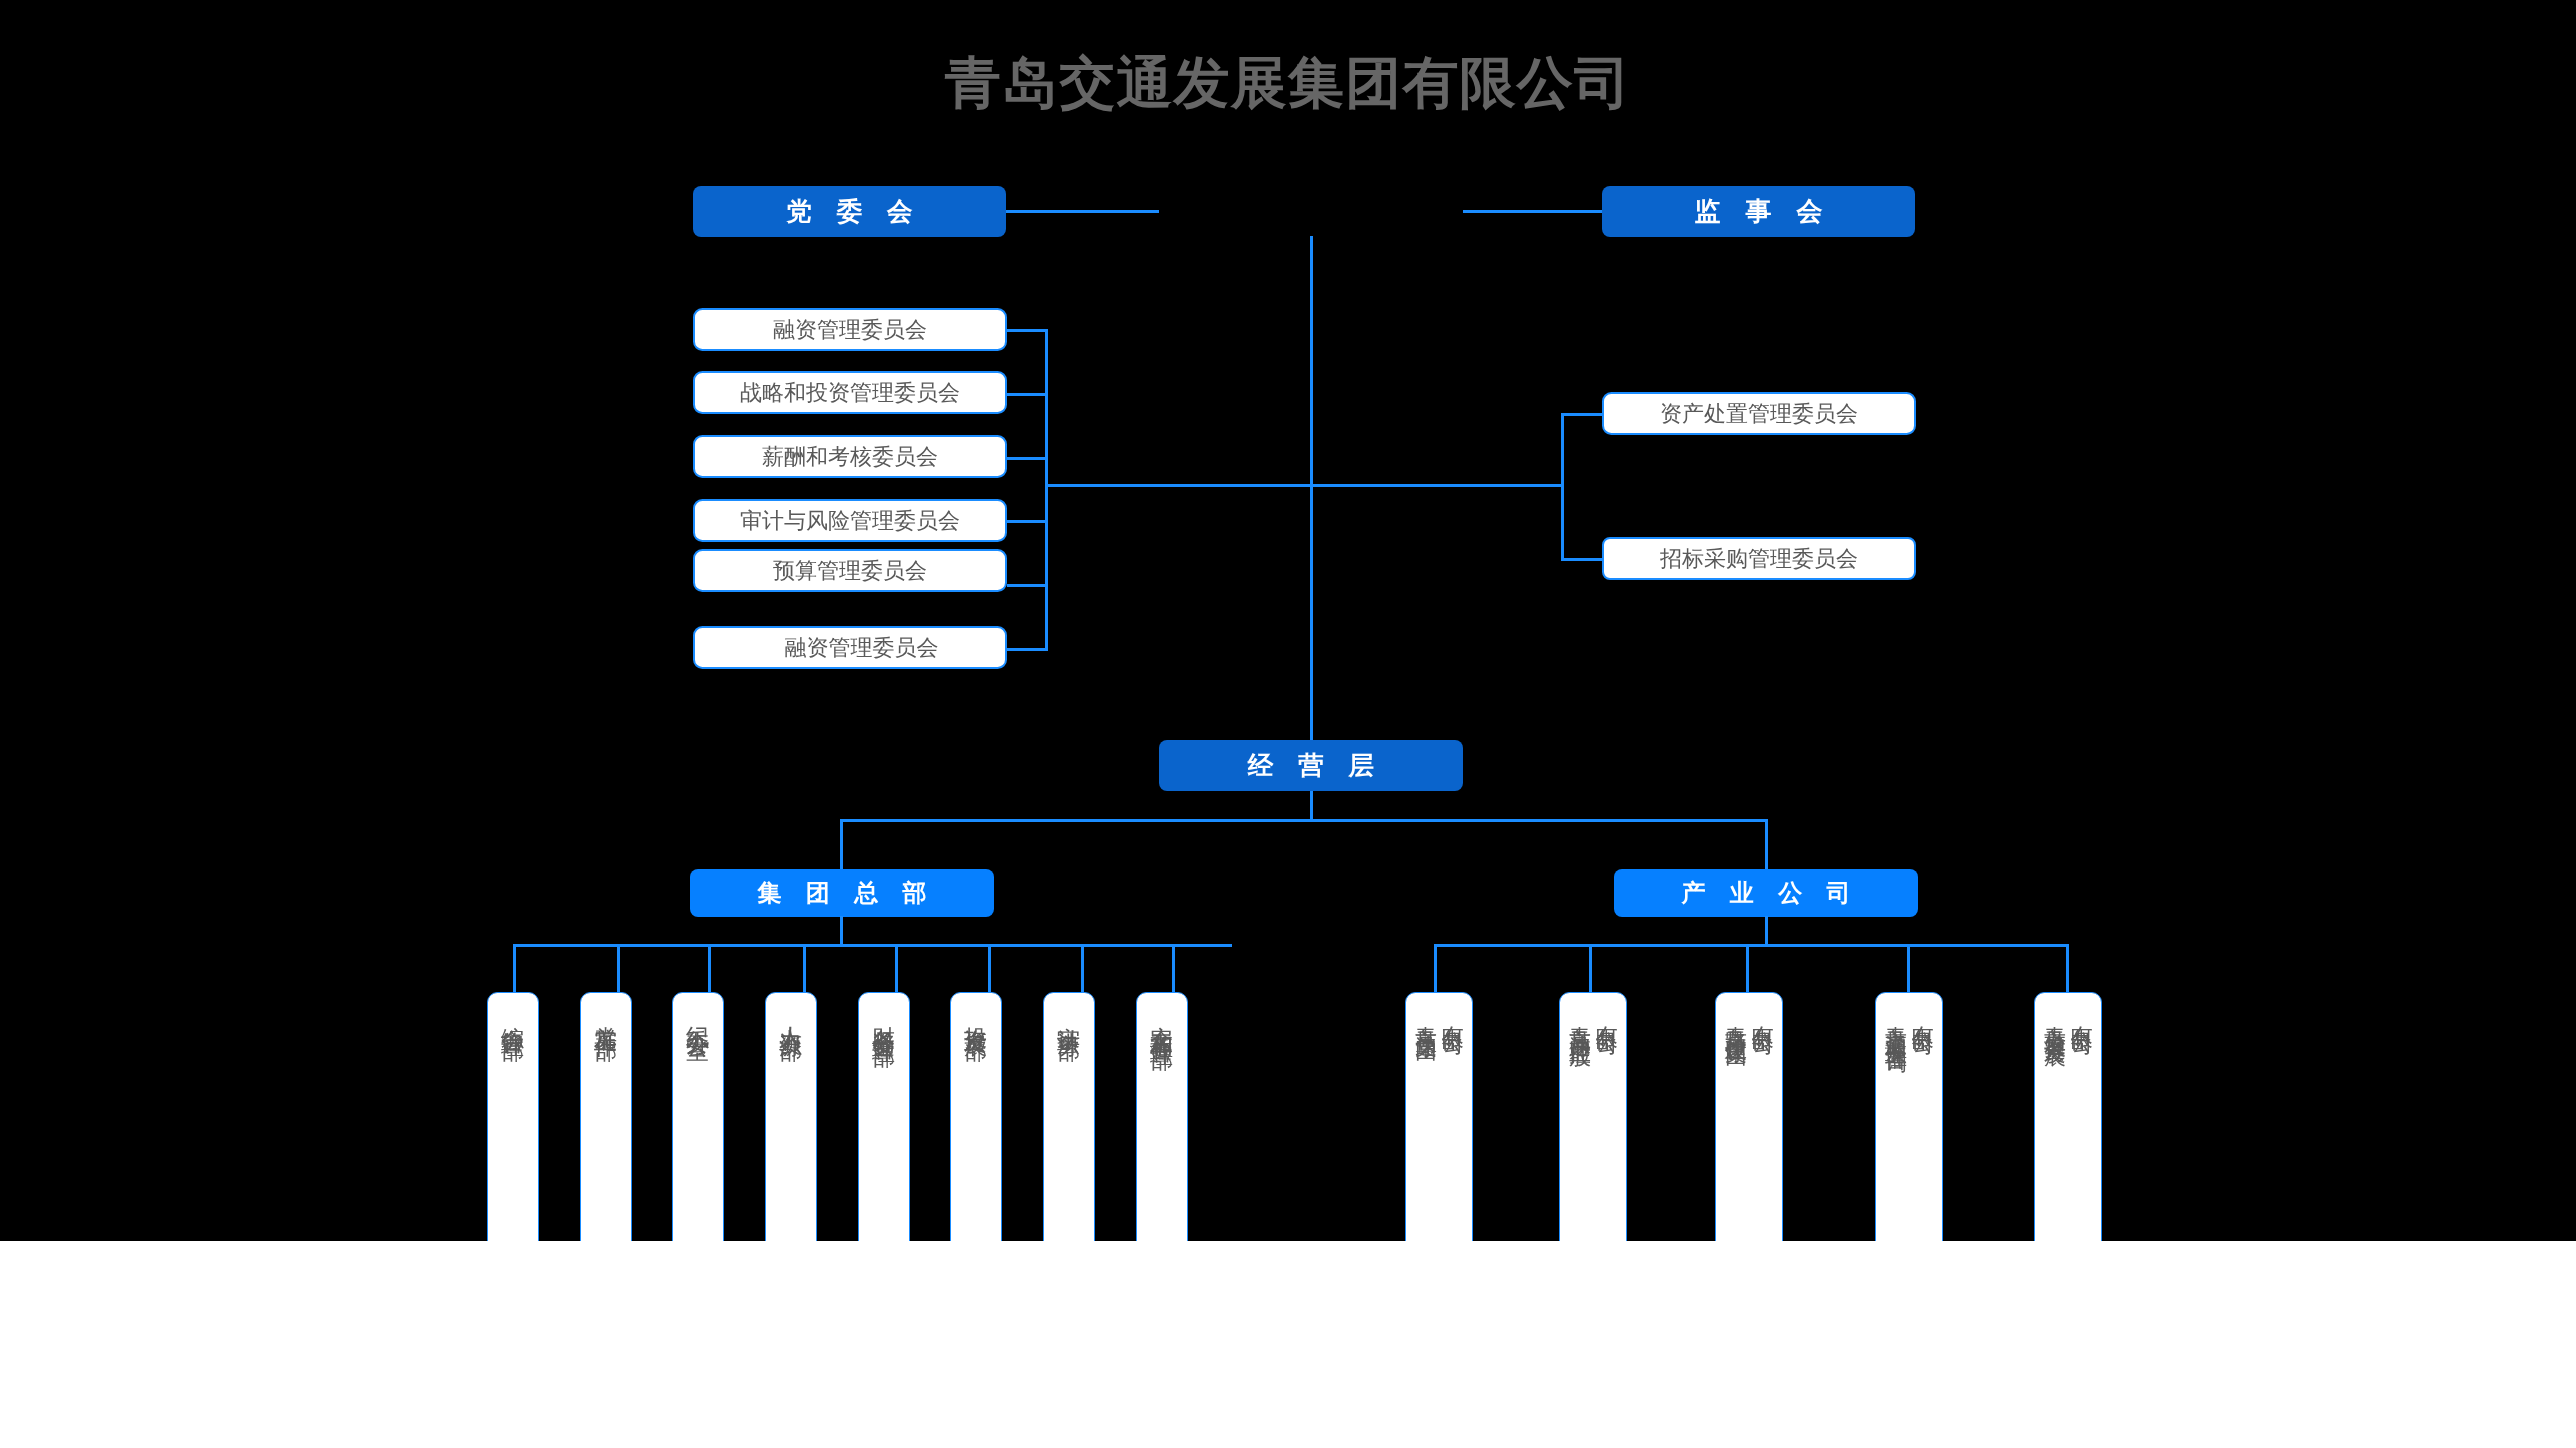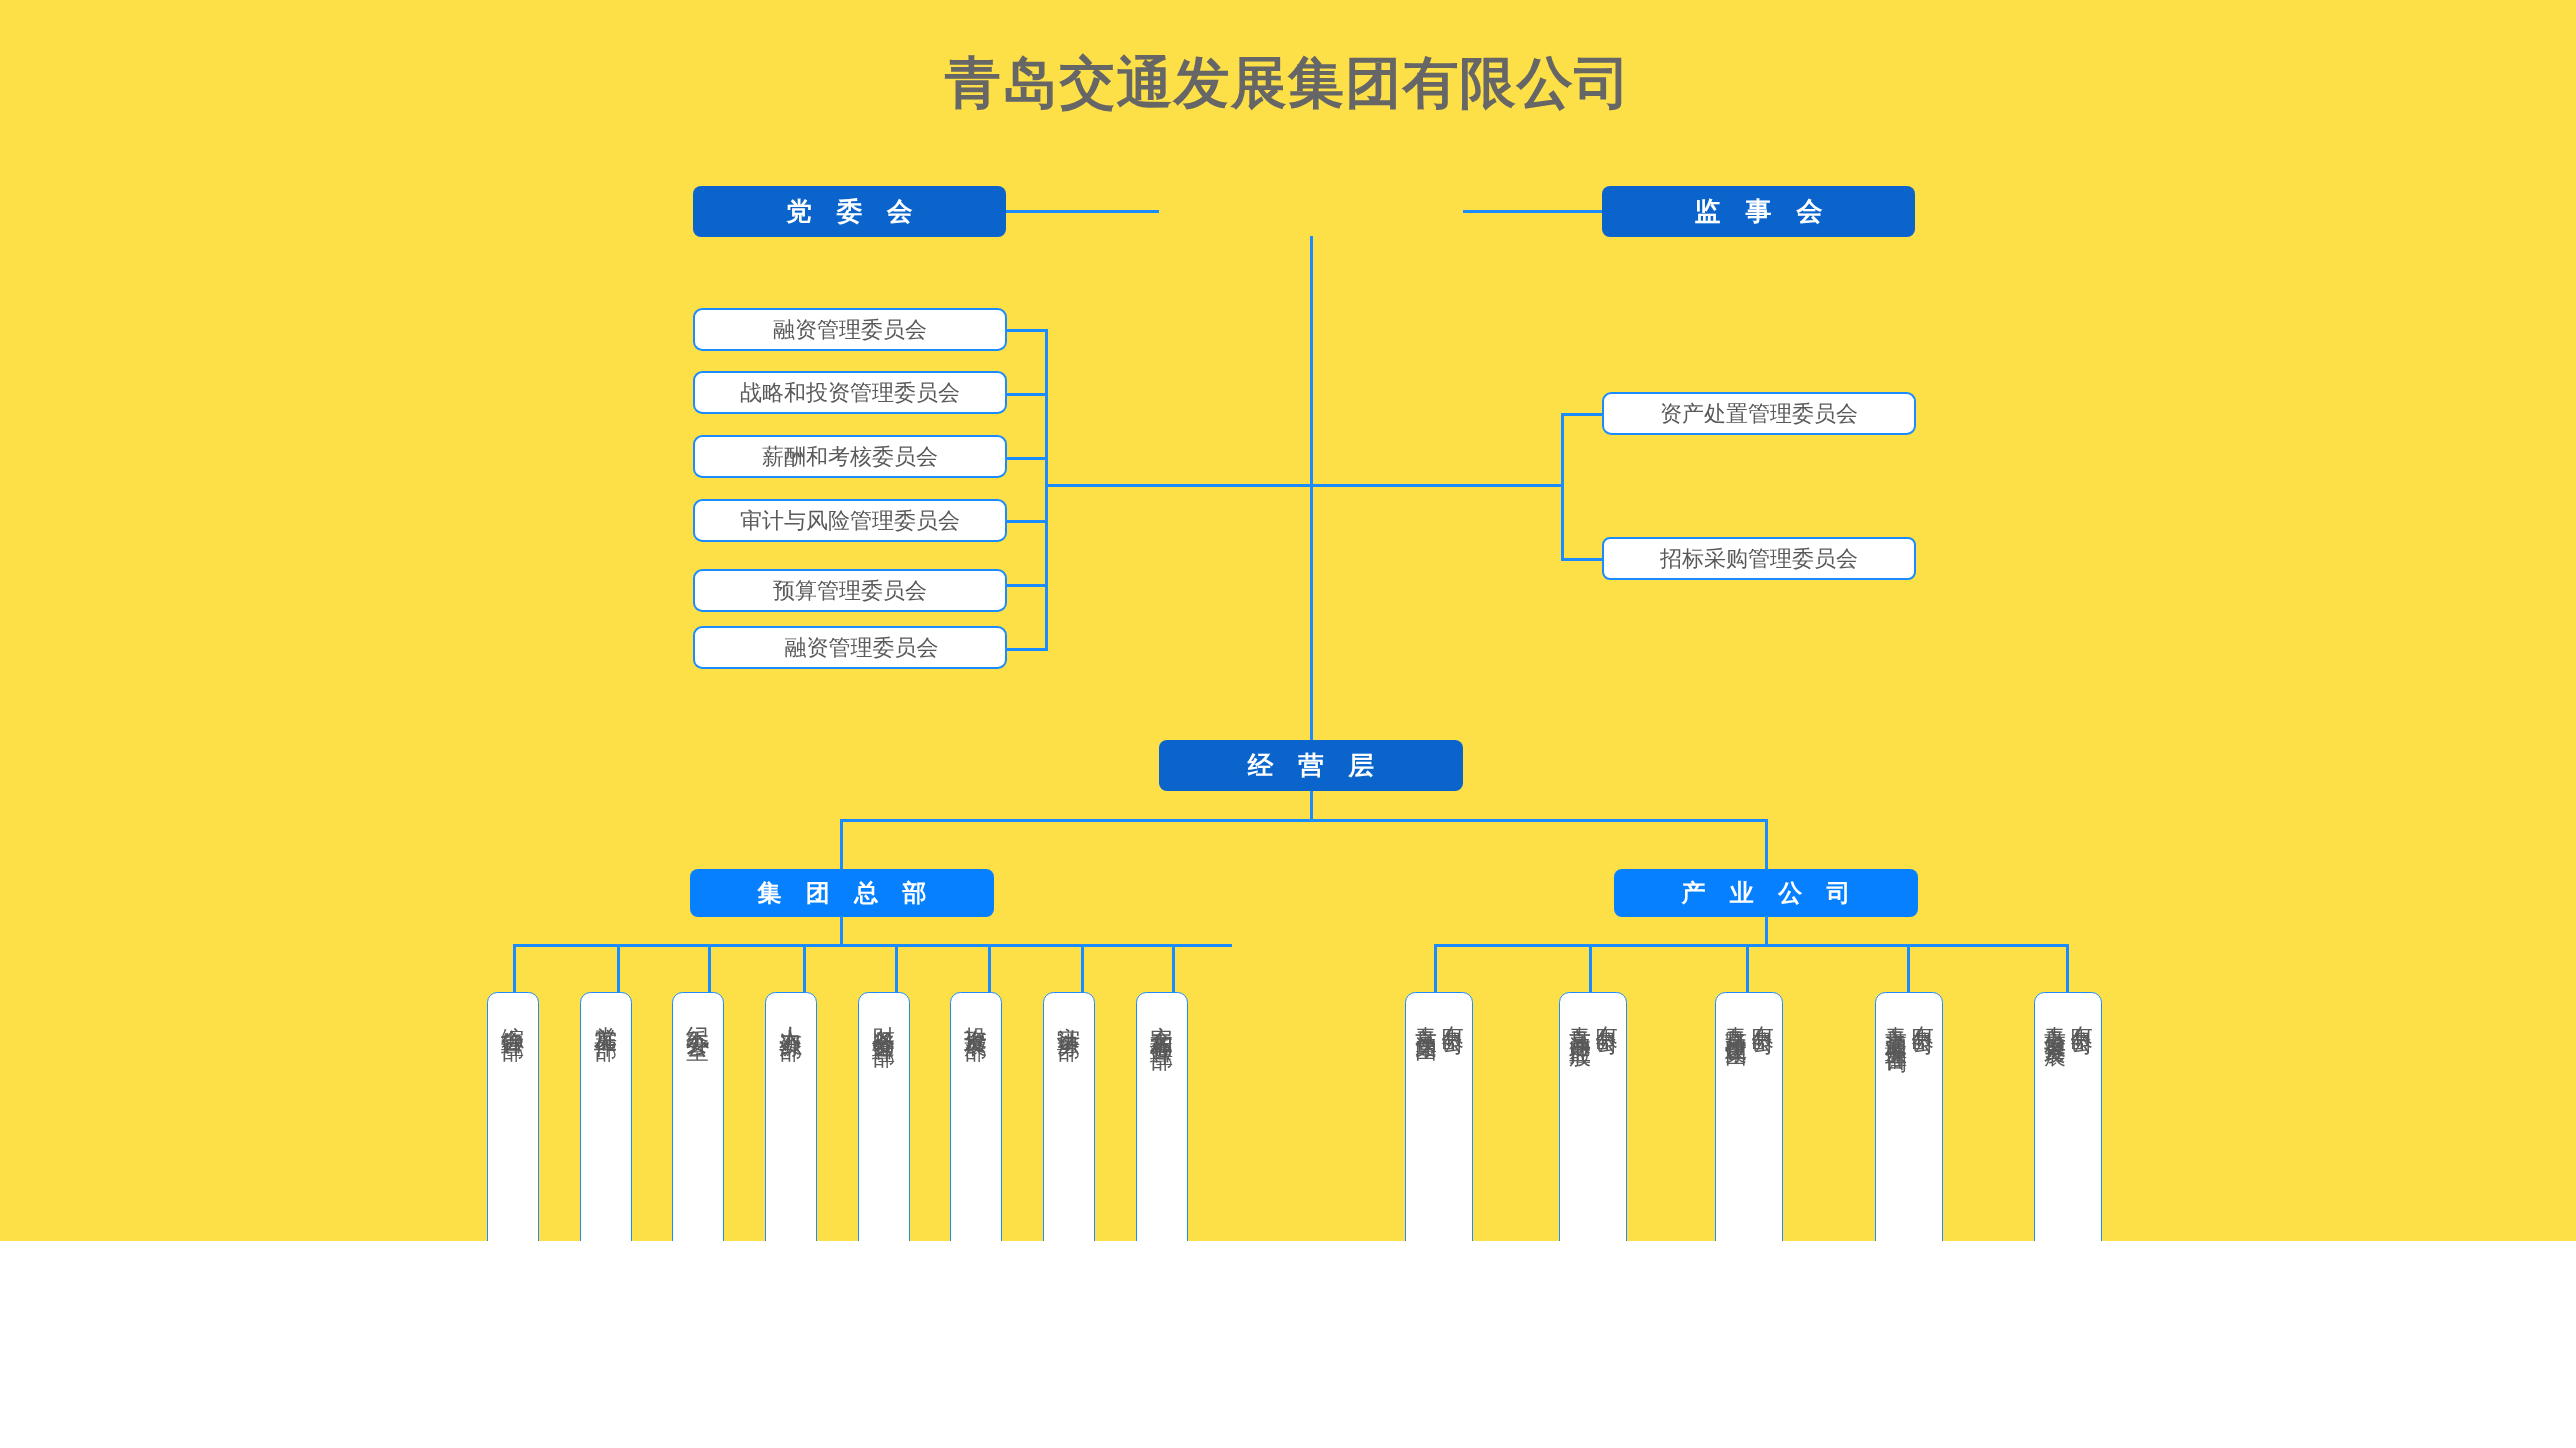--- a/index.html
+++ b/index.html
@@ -1,17 +1,17 @@
 <!DOCTYPE html>
 <html style="font-size:9.3px"><head>
 <meta charset="utf-8">
 <style>
   html,body{margin:0;padding:0;background:#ffffff;}
   body{font-family:"Liberation Sans","DejaVu Sans",sans-serif;}
-  #stage{position:relative;width:2576px;height:1241px;background:#fde047;overflow:hidden;}
+  #stage{position:relative;width:2576px;height:1241px;background:#000000;overflow:hidden;}
 
   
   .title{
     position:absolute;left:0;top:46px;width:2576px;text-align:center;
     font-size:56px;font-weight:bold;color:#666666;letter-spacing:1.2px;
     font-family:"DejaVu Sans","Liberation Sans",sans-serif;
   }
 
   
   .node{
@@ -88,21 +88,21 @@
   </div>
   <div class="pill" style="left:693px;top:371px;width:314px;height:43px;">
     <span>战略和投资管理委员会</span>
   </div>
   <div class="pill" style="left:693px;top:435px;width:314px;height:43px;">
     <span>薪酬和考核委员会</span>
   </div>
   <div class="pill" style="left:693px;top:499px;width:314px;height:43px;">
     <span>审计与风险管理委员会</span>
   </div>
-  <div class="pill" style="left:693px;top:569px;width:314px;height:43px;">
+  <div class="pill" style="left:693px;top:549px;width:314px;height:43px;">
     <span>预算管理委员会</span>
   </div>
   <div class="pill" style="left:693px;top:626px;width:314px;height:43px;padding-left:23px;">
     <span>融资管理委员会</span>
   </div>
 
   <div class="ln lnv" style="left:1561px;top:413px;height:148px;"></div>
   <div class="ln lnh" style="left:1310px;top:484px;width:254px;"></div>
 
   <div class="ln lnh" style="left:1561px;top:413px;width:43px;"></div>

